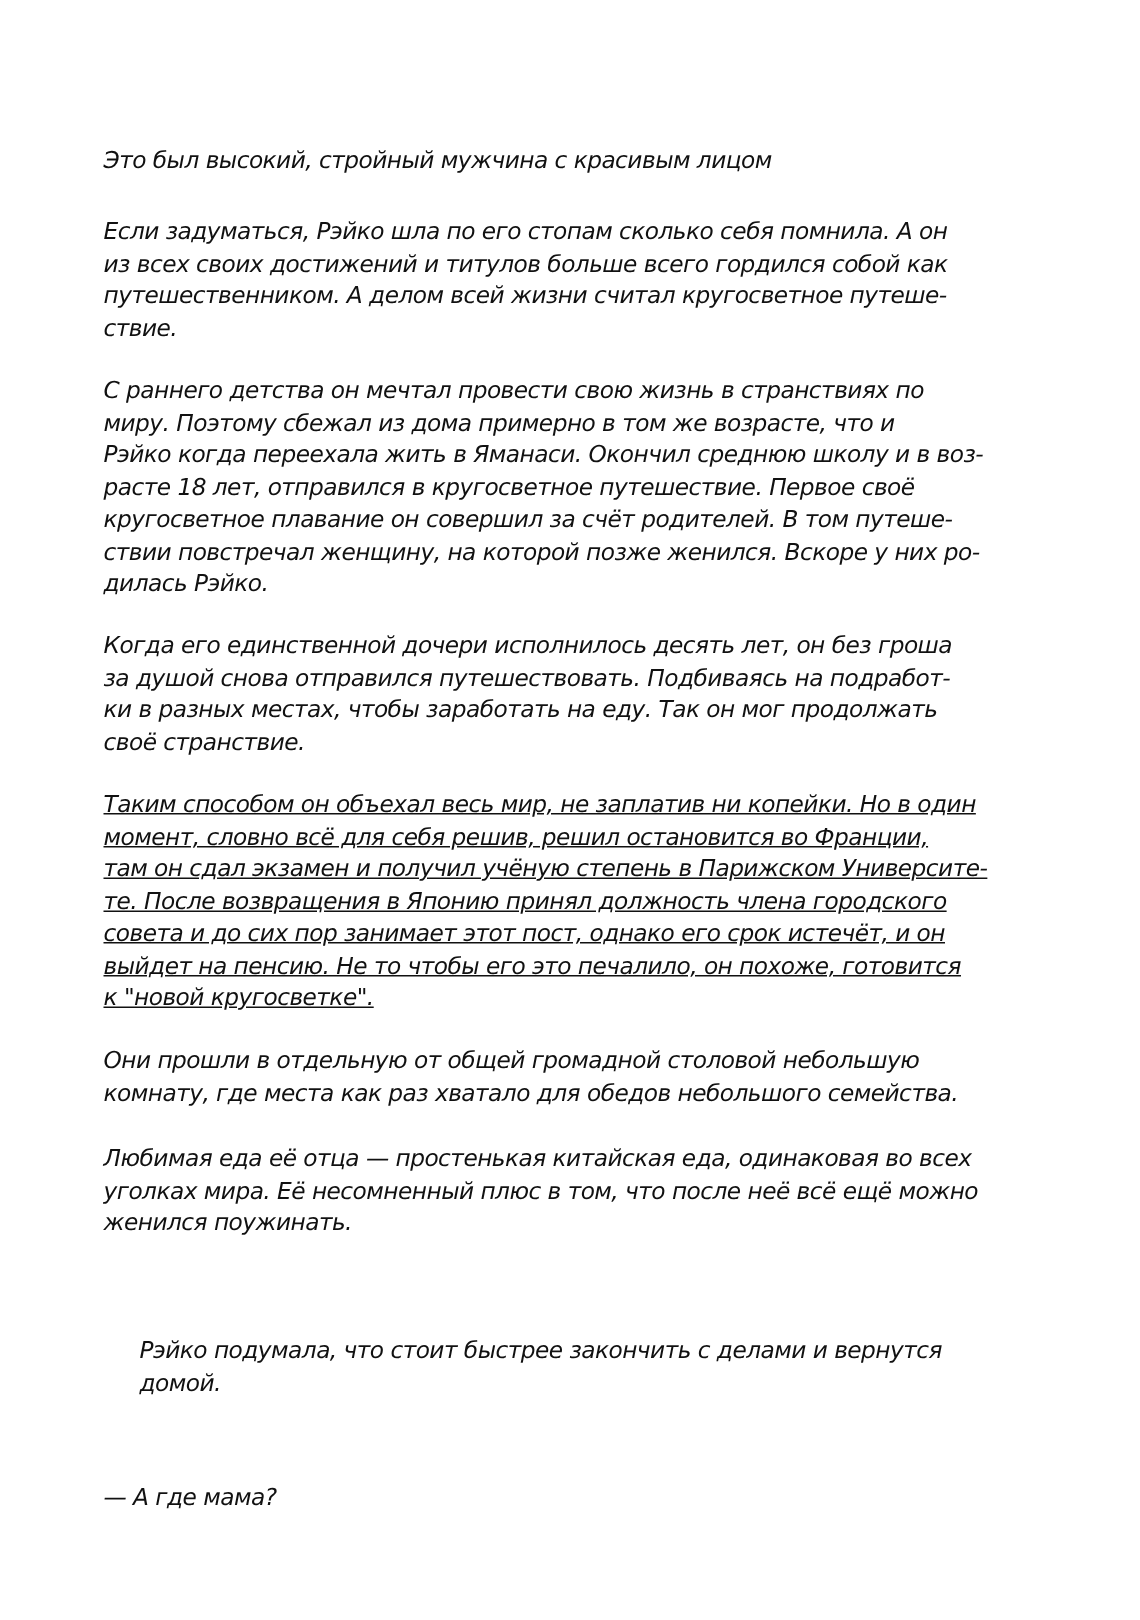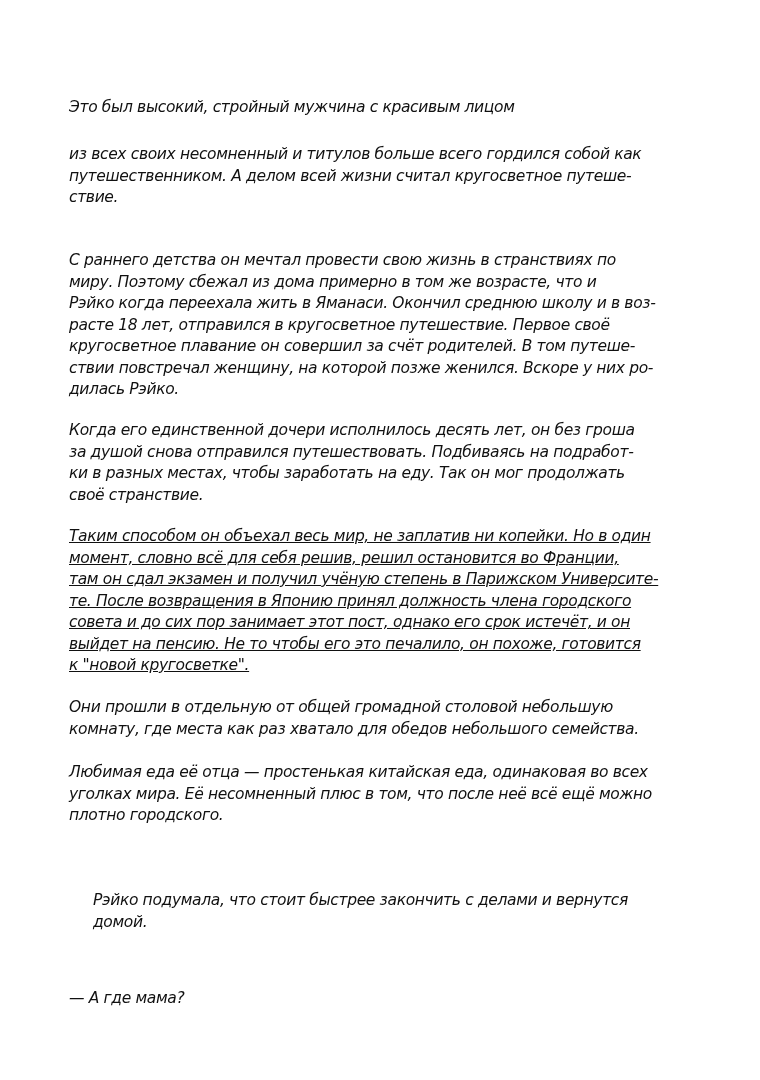--- a/index.html
+++ b/index.html
@@ -39,21 +39,22 @@
     }
   </style>
 </head>
 <body>
 
 <div class="page">
   <div class="para" style="top: 97px;">
       <span class="line"> Это был высокий, стройный мужчина с красивым лицом</span>
     </div>
   <div class="para" style="top: 144px;">
-      <span class="line">из всех своих несомненный и титулов больше всего гордился собой как</span>
+      <span class="line"> Если задуматься, Рэйко шла по его стопам сколько себя помнила. А он</span>
+      <span class="line">из всех своих достижений и титулов больше всего гордился собой как</span>
       <span class="line">путешественником. А делом всей жизни считал кругосветное путеше-</span>
       <span class="line">ствие.</span>
     </div>
   <div class="para" style="top: 250px;">
       <span class="line"> С раннего детства он мечтал провести свою жизнь в странствиях по</span>
       <span class="line">миру.  Поэтому сбежал из дома примерно в том же возрасте, что и</span>
       <span class="line">Рэйко когда переехала жить в Яманаси. Окончил среднюю школу и в воз-</span>
       <span class="line">расте 18 лет, отправился в кругосветное путешествие. Первое своё</span>
       <span class="line">кругосветное плавание он совершил за счёт родителей. В том путеше-</span>
       <span class="line">ствии повстречал женщину, на которой позже женился. Вскоре у них ро-</span>
@@ -74,21 +75,21 @@
       <span class="line">выйдет на пенсию. Не то чтобы его это печалило, он похоже, готовится</span>
       <span class="line">к "новой кругосветке".</span>
     </div>
   <div class="para" style="top: 697px;">
       <span class="line"> Они прошли в отдельную от общей громадной столовой небольшую</span>
       <span class="line">комнату, где места как раз хватало для обедов небольшого семейства.</span>
     </div>
   <div class="para" style="top: 762px;">
       <span class="line">Любимая еда её отца — простенькая китайская еда, одинаковая во всех</span>
       <span class="line">уголках мира. Её несомненный плюс в том, что после неё всё ещё можно</span>
-      <span class="line">плотно городского.</span>
+      <span class="line">женился поужинать.</span>
     </div>
   <div class="para" style="top: 890px; margin-left: 24px;">
       <span class="line">Рэйко подумала, что стоит быстрее закончить с делами и вернутся</span>
       <span class="line">домой.</span>
     </div>
   <div class="para" style="top: 956px; margin-top: 32px;">
       <span class="line">— А где мама?</span>
     </div>
 </div>
 

